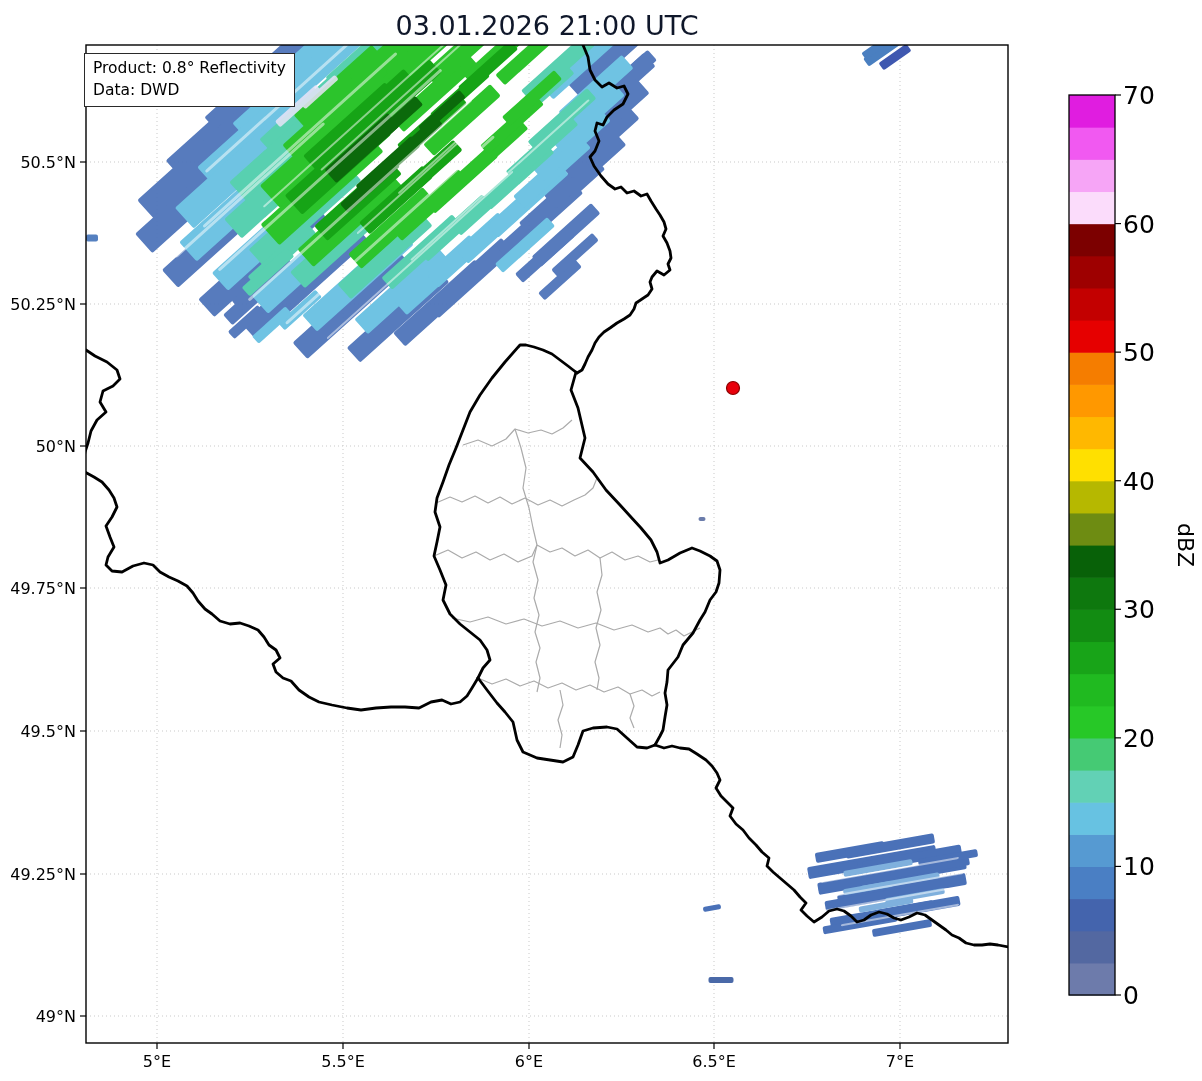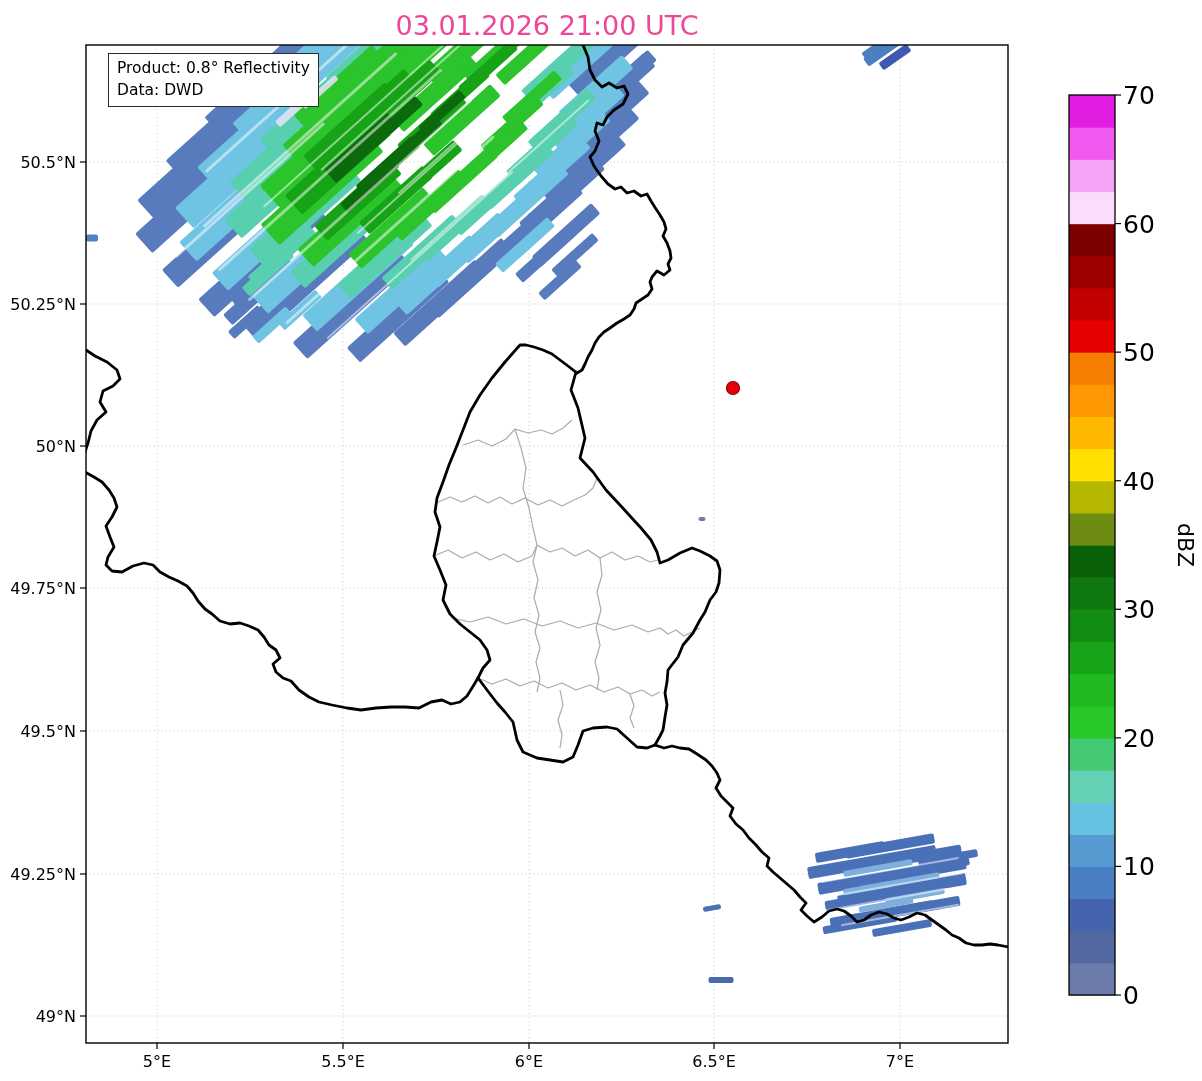--- a/index.html
+++ b/index.html
@@ -1,20 +1,20 @@
 <!DOCTYPE html>
 <html><head>
 <meta charset="utf-8">
 <style>
   html,body{margin:0;padding:0;background:#fff;}
   #fig{position:relative;width:1202px;height:1081px;background:#fff;overflow:hidden;
        font-family:"DejaVu Sans","Liberation Sans",sans-serif;}
   #title{position:absolute;left:86px;top:10px;width:922px;text-align:center;
-         font-size:27px;color:#ec4899;white-space:nowrap;}
-  #infobox{position:absolute;left:108px;top:53px;background:#ffffff;border:1px solid #2a2a2a;
+         font-size:27px;color:#0f172a;white-space:nowrap;}
+  #infobox{position:absolute;left:84px;top:53px;background:#ffffff;border:1px solid #2a2a2a;
            padding:4px 8px 5px 8px;font-size:15.5px;line-height:1.4;color:#000;z-index:5;}
   #map-svg{position:absolute;left:0;top:0;}
 </style>
 </head>
 <body>
 
 <div id="fig">
   <div id="title">03.01.2026 21:00 UTC</div>
   <svg id="map-svg" width="1202" height="1081">
       <defs>

